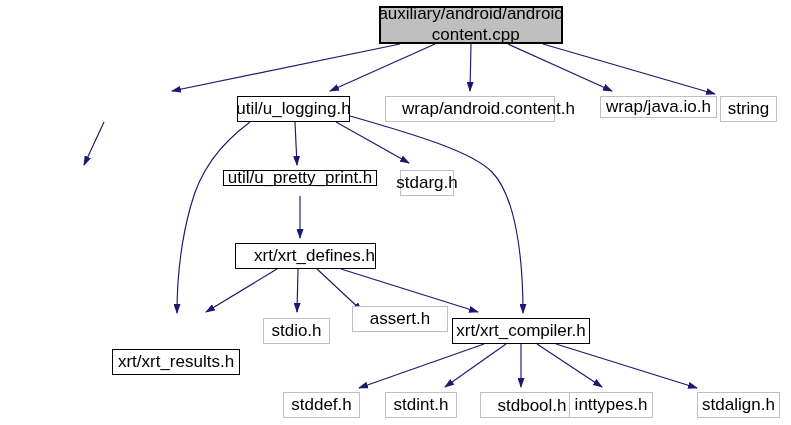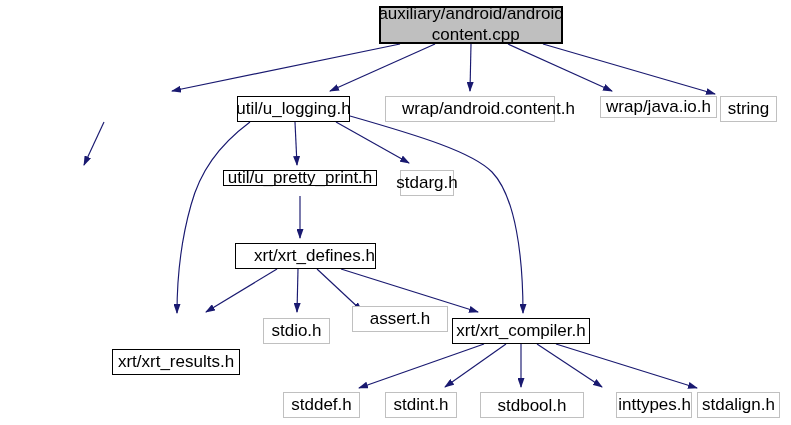--- a/index.html
+++ b/index.html
@@ -101,19 +101,19 @@
     </div>
     <div class="node external" style="left: 283px; top: 392px; width: 77px; height: 26px;">
       <div>stddef.h</div>
     </div>
     <div class="node external" style="left: 385px; top: 392px; width: 72px; height: 26px;">
       <div>stdint.h</div>
     </div>
     <div class="node external" style="left: 480px; top: 392px; width: 104px; height: 26px; justify-content: flex-end;">
       <div>stdbool.h</div>
     </div>
-    <div class="node external" style="left: 616px; top: 392px; width: 76px; height: 26px; align-items: flex-end;">
+    <div class="node external" style="left: 569px; top: 392px; width: 84px; height: 26px;">
       <div>inttypes.h</div>
     </div>
     <div class="node external" style="left: 697px; top: 392px; width: 83px; height: 26px;">
       <div>stdalign.h</div>
     </div>
   </div>
 
 </body></html>

